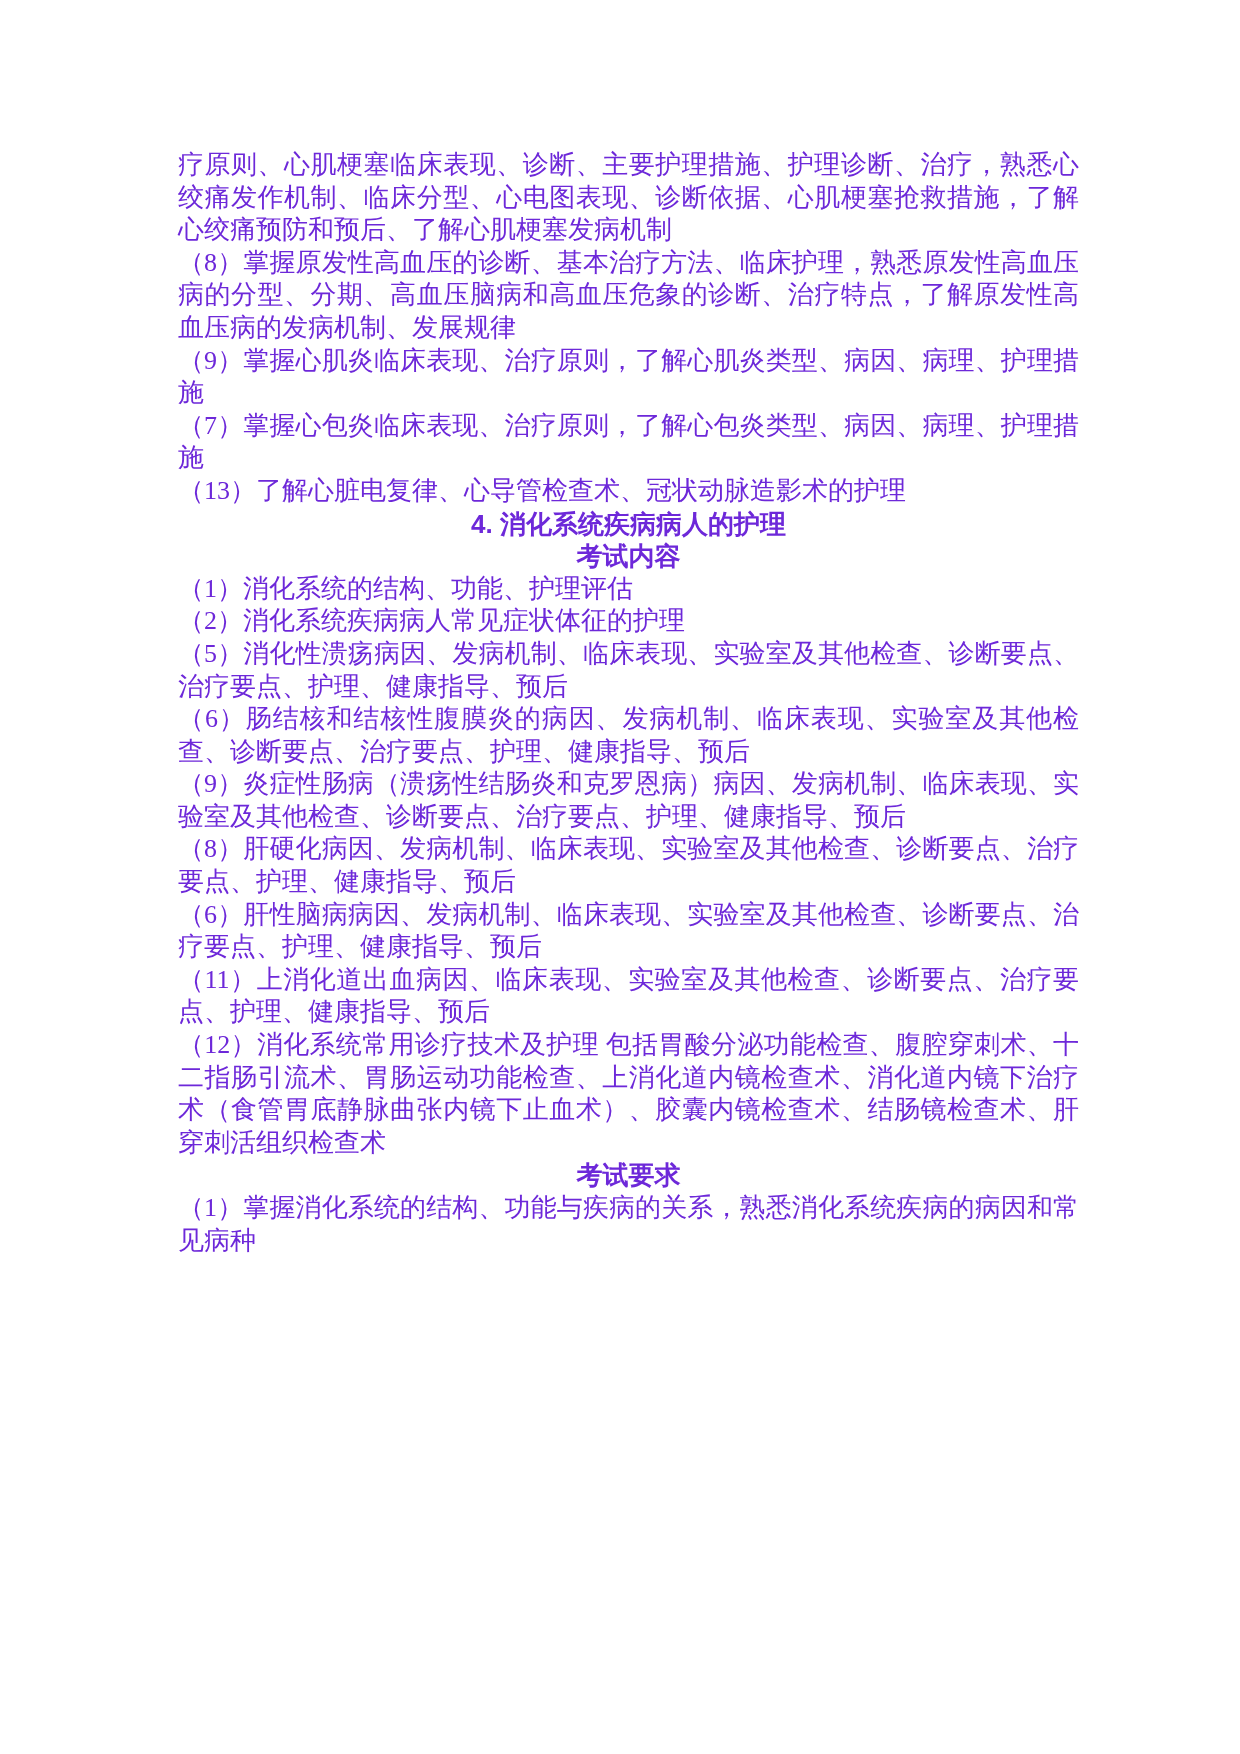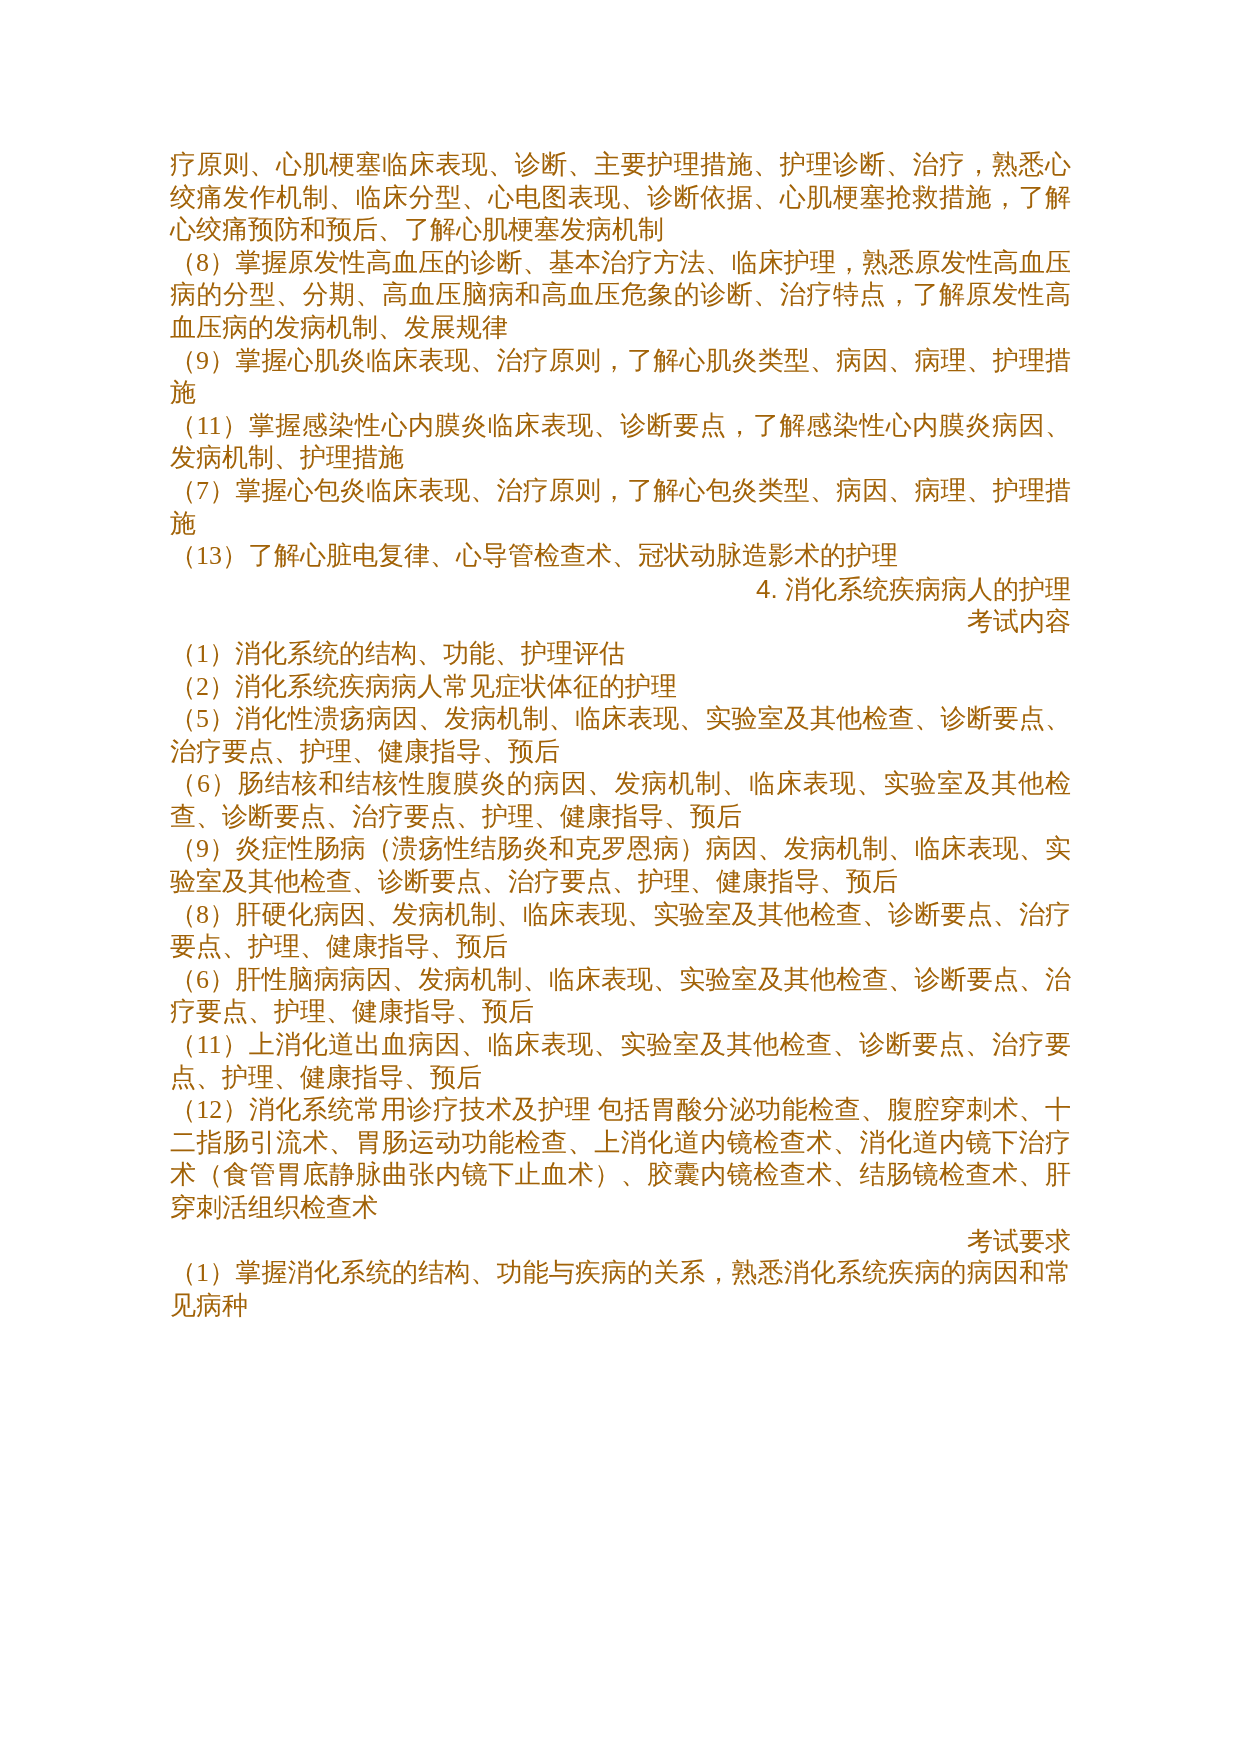--- a/index.html
+++ b/index.html
@@ -14,48 +14,47 @@
     overflow: hidden;
     font-family: "Liberation Serif", "DejaVu Serif", serif;
   }
   .sheet {
     position: absolute;
     inset: 0;
     background: #ffffff;
   }
   .doc {
     position: absolute;
-    left: 170px;
+    left: 178px;
     top: 149px;
     width: 901px;
-    color: #a16207;
+    color: #6d28d9;
   }
   p.para {
     margin: 0;
     font-size: 26px;
     line-height: 32.6px;
     text-align: justify;
     text-justify: inter-ideograph;
     word-break: break-all;
   }
   p.para.heading {
-    font-weight: normal;
+    font-weight: bold;
     font-family: "Liberation Sans", "DejaVu Sans", sans-serif;
-    text-align: right;
+    text-align: center;
   }
 </style>
 </head>
 <body>
 
 <main class="sheet">
   <section class="doc">
       <p class="para">疗原则、心肌梗塞临床表现、诊断、主要护理措施、护理诊断、治疗，熟悉心绞痛发作机制、临床分型、心电图表现、诊断依据、心肌梗塞抢救措施，了解心绞痛预防和预后、了解心肌梗塞发病机制</p>
       <p class="para">（8）掌握原发性高血压的诊断、基本治疗方法、临床护理，熟悉原发性高血压病的分型、分期、高血压脑病和高血压危象的诊断、治疗特点，了解原发性高血压病的发病机制、发展规律</p>
       <p class="para">（9）掌握心肌炎临床表现、治疗原则，了解心肌炎类型、病因、病理、护理措施</p>
-      <p class="para">（11）掌握感染性心内膜炎临床表现、诊断要点，了解感染性心内膜炎病因、发病机制、护理措施</p>
       <p class="para">（7）掌握心包炎临床表现、治疗原则，了解心包炎类型、病因、病理、护理措施</p>
       <p class="para">（13）了解心脏电复律、心导管检查术、冠状动脉造影术的护理</p>
       <p class="para heading">4. 消化系统疾病病人的护理</p>
       <p class="para heading">考试内容</p>
       <p class="para">（1）消化系统的结构、功能、护理评估</p>
       <p class="para">（2）消化系统疾病病人常见症状体征的护理</p>
       <p class="para">（5）消化性溃疡病因、发病机制、临床表现、实验室及其他检查、诊断要点、治疗要点、护理、健康指导、预后</p>
       <p class="para">（6）肠结核和结核性腹膜炎的病因、发病机制、临床表现、实验室及其他检查、诊断要点、治疗要点、护理、健康指导、预后</p>
       <p class="para">（9）炎症性肠病（溃疡性结肠炎和克罗恩病）病因、发病机制、临床表现、实验室及其他检查、诊断要点、治疗要点、护理、健康指导、预后</p>
       <p class="para">（8）肝硬化病因、发病机制、临床表现、实验室及其他检查、诊断要点、治疗要点、护理、健康指导、预后</p>

